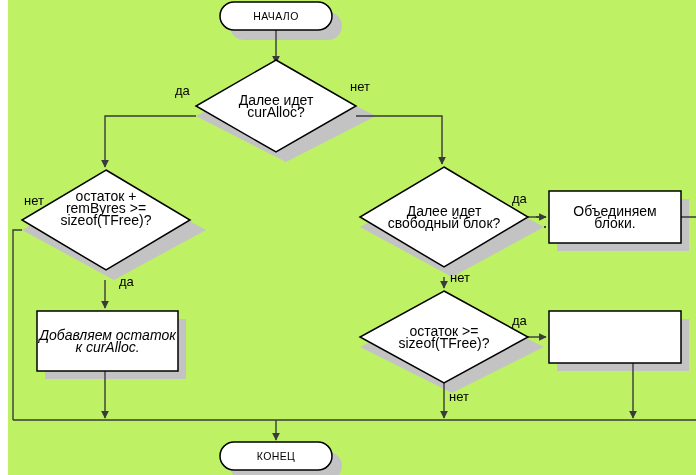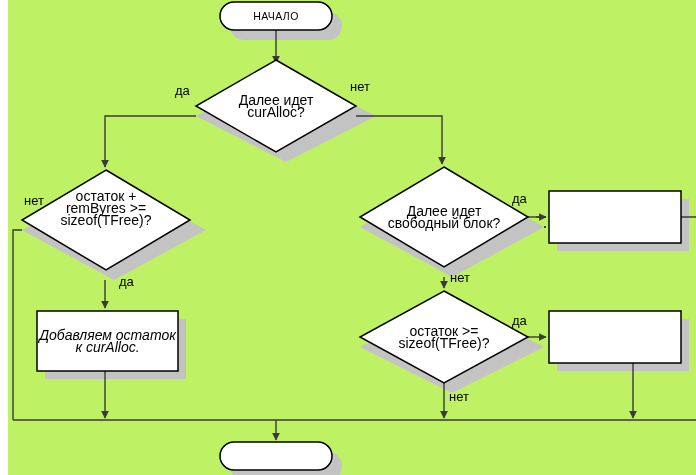--- a/index.html
+++ b/index.html
@@ -115,25 +115,28 @@
   <div class="nodeText" style="left:24px;top:158px;width:148px;height:100px;">остаток +
 remByres &gt;=
 sizeof(TFree)?</div>
 
   <div class="nodeText" style="left:358px;top:167px;width:156px;height:100px;">Далее идет
 свободный блок?</div>
 
   <div class="nodeText" style="left:362px;top:291px;width:148px;height:92px;">остаток &gt;=
 sizeof(TFree)?</div>
 
+  <div class="nodeText" style="left:541px;top:191px;width:132px;height:52px;">Объединяем
+блоки.</div>
 
 
   <div class="nodeText" style="left:29px;top:311px;width:141px;height:60px;font-style:italic;">Добавляем остаток
 к curAlloc.</div>
 
+  <div class="nodeText termText" style="left:212px;top:442px;width:112px;height:28px;">КОНЕЦ</div>
 
   <div class="edgeLabel" style="left:167px;top:85px;">да</div>
 
   <div class="edgeLabel" style="left:342px;top:81px;">нет</div>
 
   <div class="edgeLabel" style="left:16px;top:195px;">нет</div>
 
   <div class="edgeLabel" style="left:111px;top:276px;">да</div>
 
   <div class="edgeLabel" style="left:504px;top:193px;">да</div>

